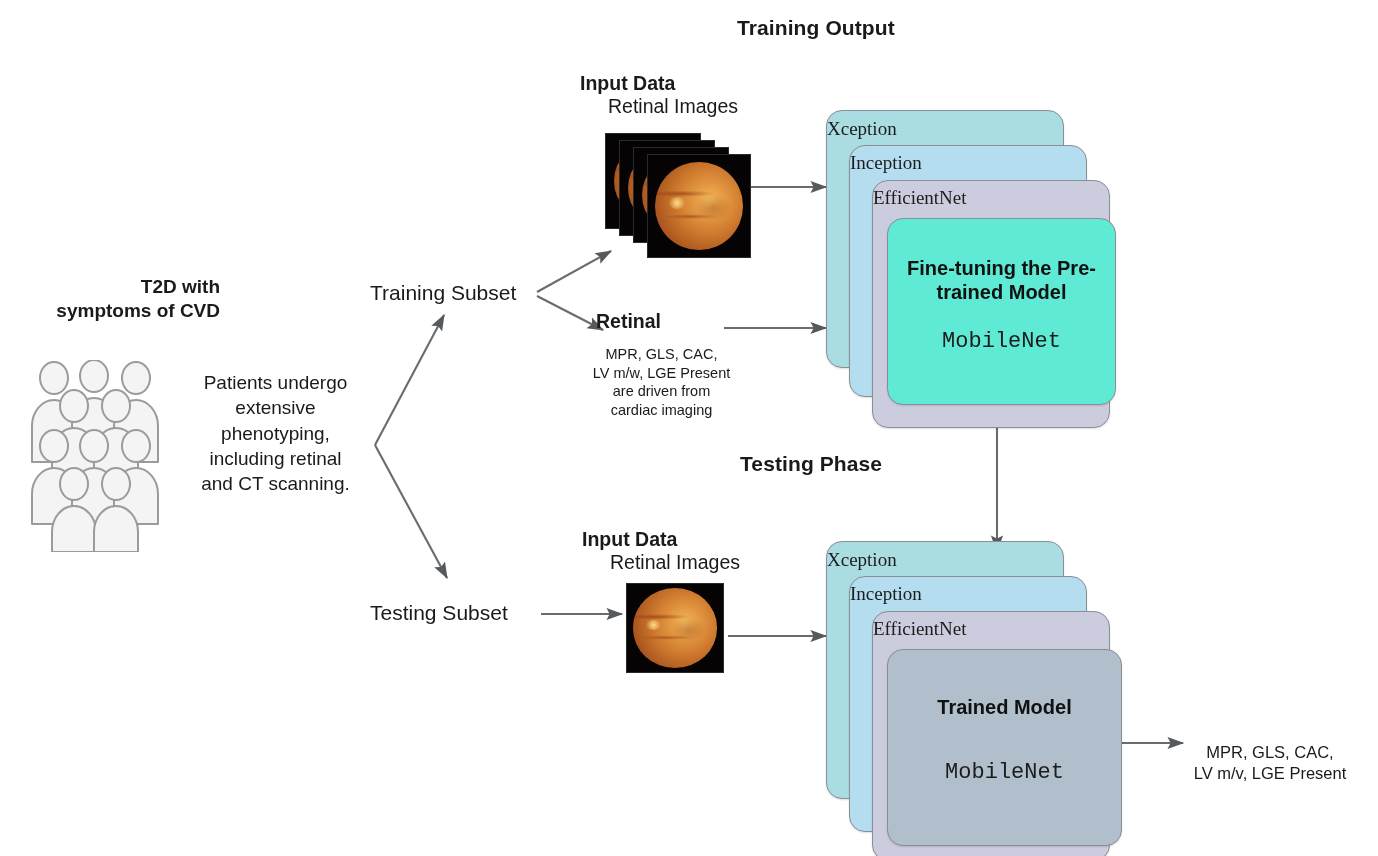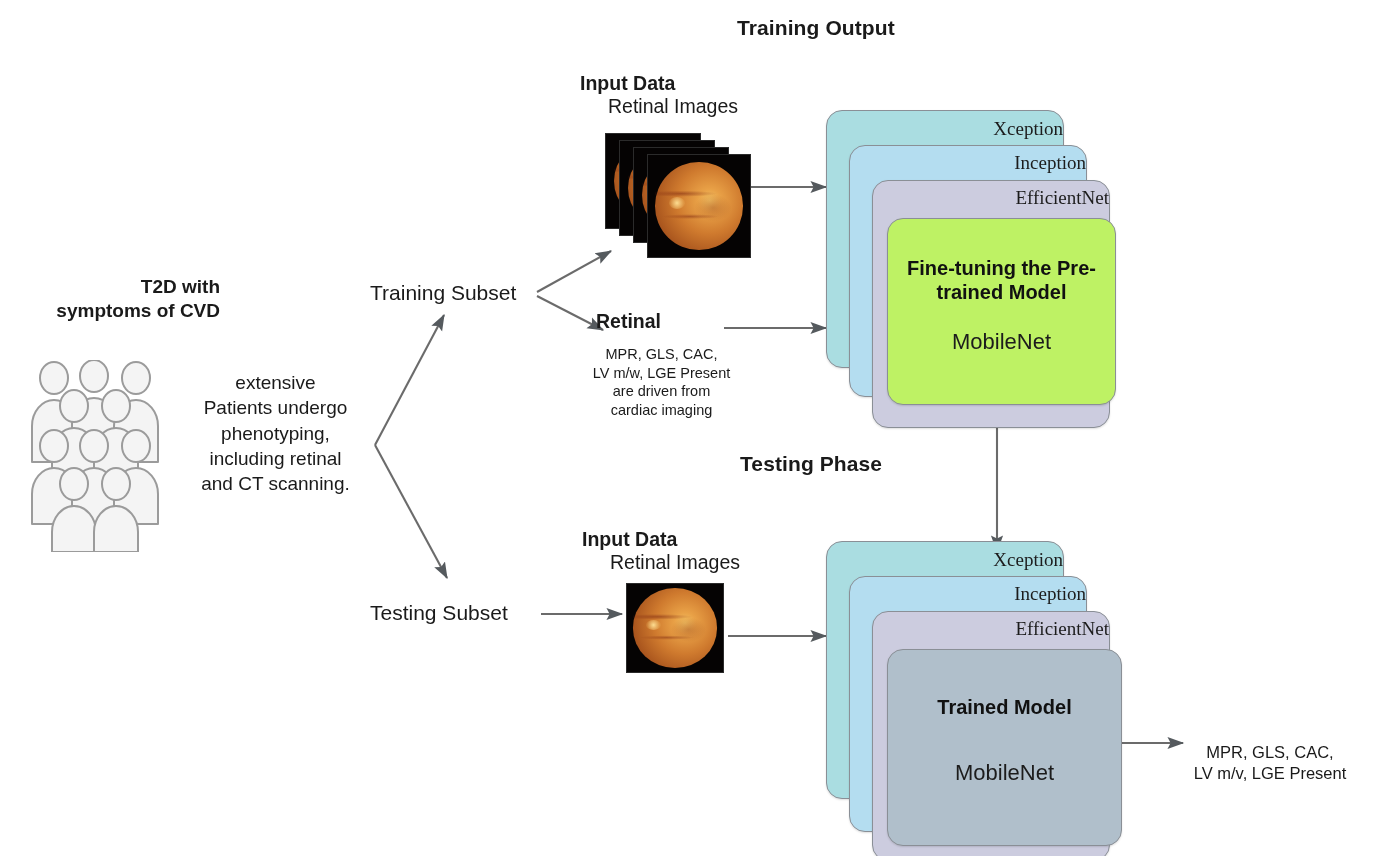--- a/index.html
+++ b/index.html
@@ -86,40 +86,40 @@
   .stack { position: absolute; z-index: 3; }
   .card {
     position: absolute;
     border: 1.4px solid #8a8f96;
     border-radius: 16px;
     box-shadow: 0 1px 2px rgba(0,0,0,.13);
   }
   .card .card-label {
     position: absolute;
     left: 0; right: 0;
-    text-align: right;
+    text-align: left;
     font-family: "Liberation Serif", serif;
     font-size: 19px;
     color: #1c1c1c;
   }
   .card.main .title {
     position: absolute;
     left: 8%; right: 8%;
     text-align: center;
     font-family: "Liberation Sans", sans-serif;
     font-weight: bold;
     font-size: 20px;
     line-height: 1.2;
     color: #111;
   }
   .card.main .sub {
     position: absolute;
     left: 0; right: 0;
     text-align: center;
-    font-family: Liberation Sans, sans-serif;
+    font-family: Liberation Mono, monospace;
     font-size: 22px;
     color: #1c1c1c;
   }
 
   
   .retina-stack { position: absolute; z-index: 3; }
   .retina {
     position: absolute;
     background: #050303;
     border: 1px solid #2b2b2b;
@@ -227,22 +227,22 @@
           <ellipse cx="46" cy="124" rx="14" ry="16"></ellipse>
           <path d="M24,172 a22,26 0 0 1 44,0 v20 h-44 z"></path>
           <ellipse cx="88" cy="124" rx="14" ry="16"></ellipse>
           <path d="M66,172 a22,26 0 0 1 44,0 v20 h-44 z"></path>
         </g>
       </g>
     </svg>
   </div>
 
   <div class="node" style="left:178px; top:370px; width:195px;">
+    <div class="body-text">Patients undergo</div>
     <div class="body-text">extensive</div>
-    <div class="body-text">Patients undergo</div>
     <div class="body-text">phenotyping,</div>
     <div class="body-text">including retinal</div>
     <div class="body-text">and CT scanning.</div>
   </div>
 
   <div class="node subset-label" style="left:370px; top:281px;">Training Subset</div>
 
   <div class="node subset-label" style="left:370px; top:601px;">Testing Subset</div>
 
   <div class="node" style="left:580px; top:72px; width:186px;">
@@ -291,21 +291,21 @@
     </div>
 
     <div class="card" style="left:23px; top:35px; width:238px; height:252px; background:#b4ddf0;">
       <div class="card-label" style="top:6px;">Inception</div>
     </div>
 
     <div class="card" style="left:46px; top:70px; width:238px; height:248px; background:#ccccdf;">
       <div class="card-label" style="top:6px;">EfficientNet</div>
     </div>
 
-    <div class="card main" style="left:61px; top:108px; width:229px; height:187px; background:#bef264;">
+    <div class="card main" style="left:61px; top:108px; width:229px; height:187px; background:#5eead4;">
       <div class="title" style="top:37px;">
         <span>Fine-tuning the Pre-</span><br>
         <span>trained Model</span>
       </div>
       <div class="sub" style="top:110px;">MobileNet</div>
     </div>
   </div>
 
   <div class="node" style="left:582px; top:528px; width:186px;">
     <div class="hdr-bold">Input Data</div>

